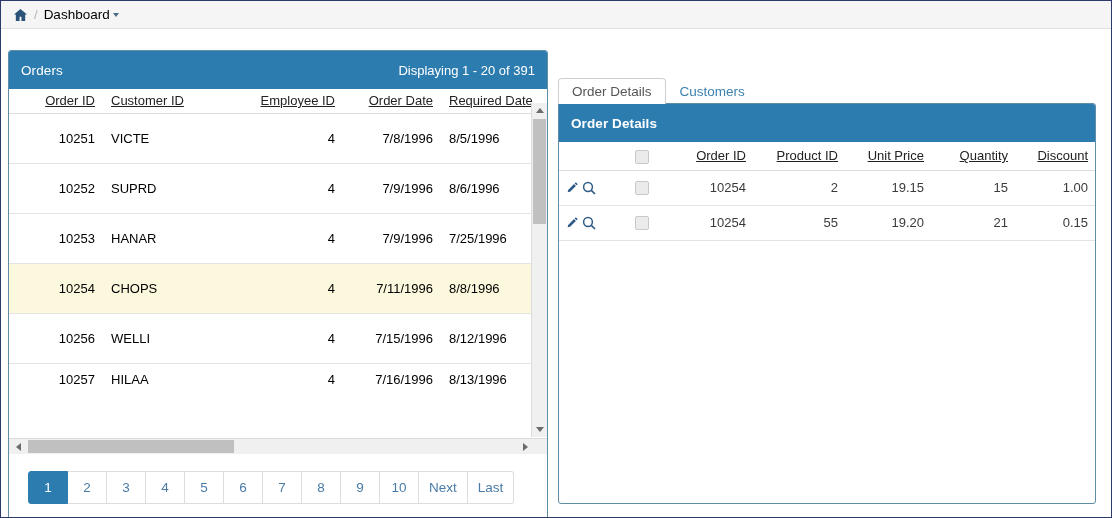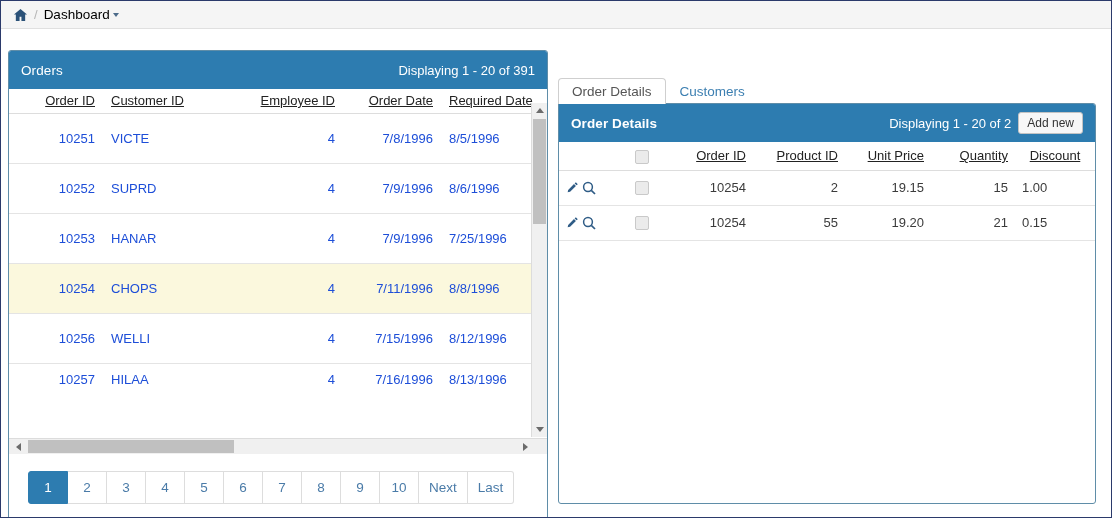--- a/index.html
+++ b/index.html
@@ -123,21 +123,21 @@
     color: #222222;
     text-decoration: underline;
     padding: 4px 8px 5px 8px;
     border-bottom: 1px solid #dddddd;
     white-space: nowrap;
     cursor: pointer;
     background: #ffffff;
   }
   table.grid tbody td {
     font-size: 13px;
-    color: #1d4ed8;
+    color: #000000;
     padding: 0 8px;
     height: 49px;
     vertical-align: middle;
     border-bottom: 1px solid #e4e4e4;
     white-space: nowrap;
     overflow: hidden;
   }
   table.grid tbody tr.row-selected td { background: #fbf8dd; }
   table.grid tbody tr.row-partial td {
     height: 30px;
@@ -340,21 +340,21 @@
     vertical-align: middle;
     border-bottom: 1px solid #e4e4e4;
     white-space: nowrap;
   }
   .rg-cmd  { width: 48px;  text-align: left; }
   .rg-chk  { width: 28px;  text-align: center; }
   .rg-c0   { width: 76px;  text-align: right; }
   .rg-c1   { width: 78px;  text-align: right; }
   .rg-c2   { width: 72px;  text-align: right; }
   .rg-c3   { width: 70px;  text-align: right; }
-  .rg-c4   { width: 66px;  }
+  .rg-c4   { width: 66px;  text-align: right; }
   .rg-c5   { width: 82px;  text-align: right; }
 
   .chk {
     display: inline-block;
     width: 12px; height: 12px;
     border: 1px solid #c9c9c9;
     background: #ebebeb;
     border-radius: 2px;
     vertical-align: middle;
     cursor: pointer;
@@ -500,24 +500,20 @@
     <div class="right-col">
 
       <div class="tabstrip">
         <div class="tab">Order Details</div>
         <div class="tab inactive">Customers</div>
       </div>
 
       <div class="panel-right">
         <div class="panel-head">
           <span class="ph-title" style="font-weight:bold;">Order Details</span>
-          <span class="ph-right">
-            <span class="ph-count">Displaying 1 - 20 of 2</span>
-            <button class="btn-addnew">Add new</button>
-          </span>
         </div>
 
         <table class="grid-r">
           <thead>
             <tr>
               <th class="rg-cmd nosort"></th>
               <th class="rg-chk nosort">
                 <span class="chk"></span>
               </th>
               <th class="rg-c0">Order ID</th>

